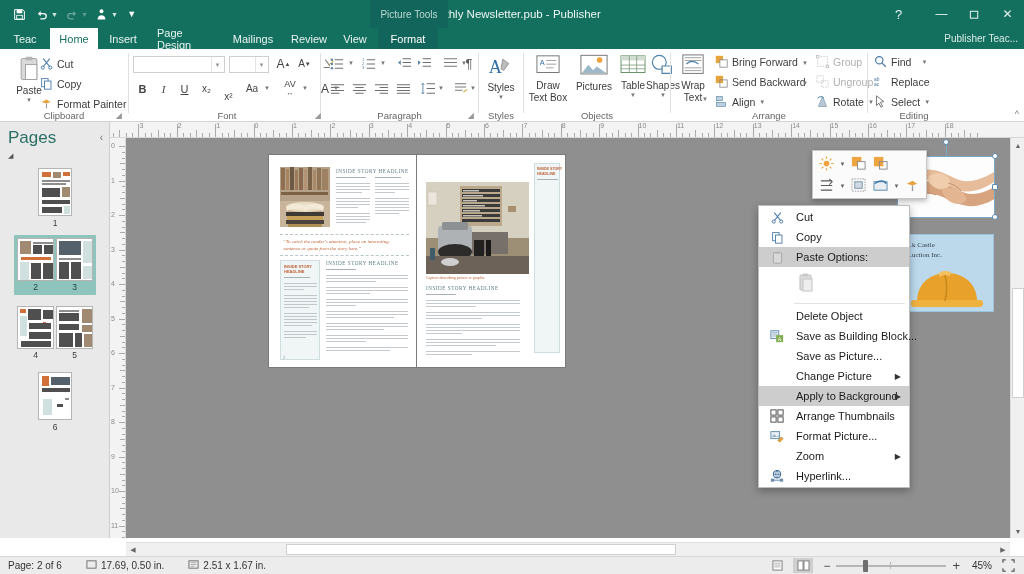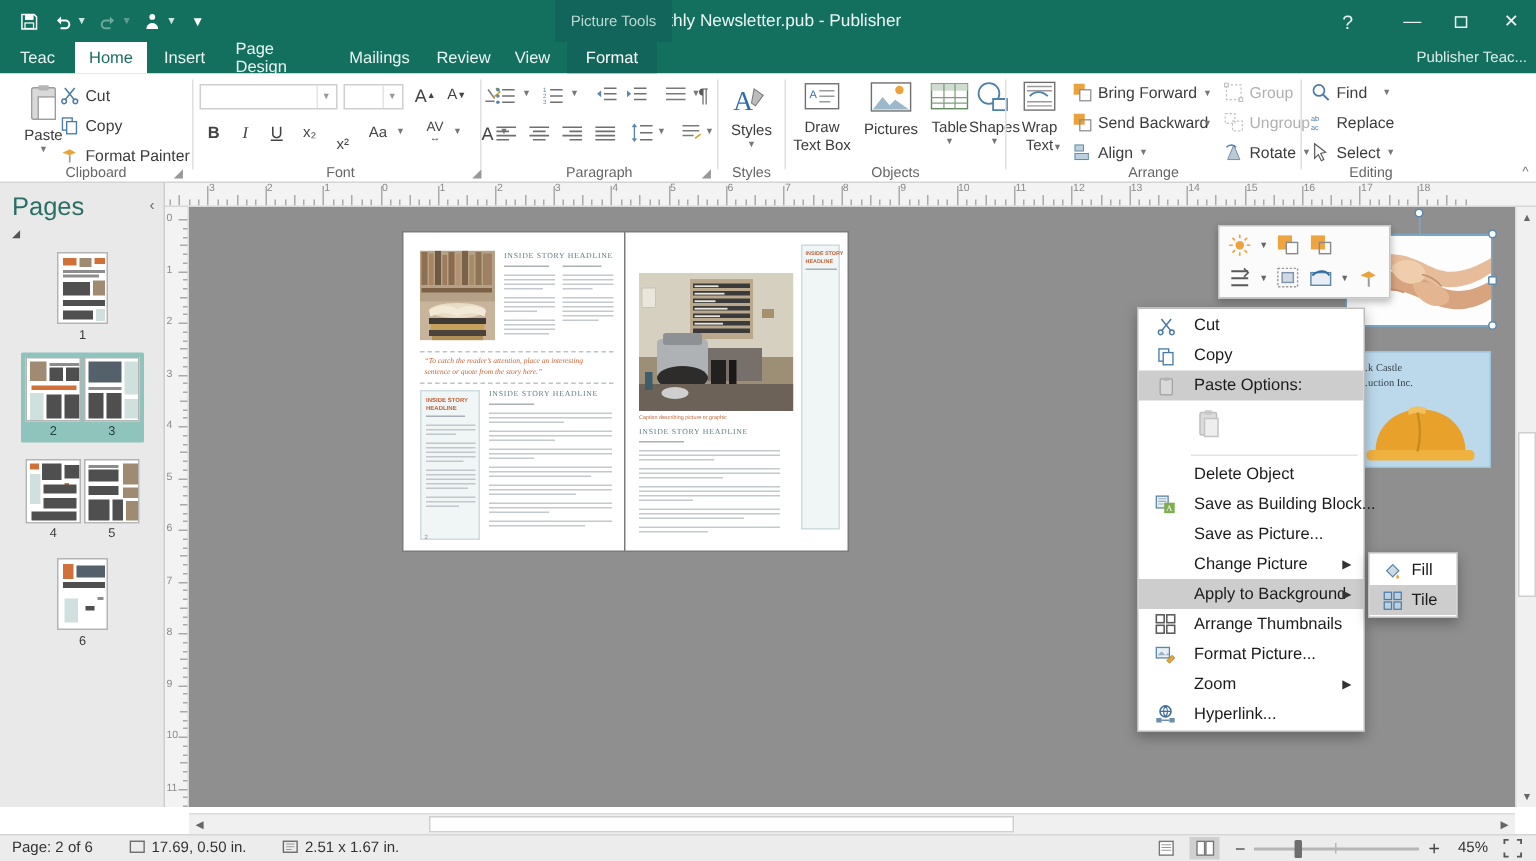--- a/index.html
+++ b/index.html
@@ -1351,42 +1351,20 @@
             <path d="M3.8 6h8.4M8 1.8c2 2.4 2 6 0 8.4M8 1.8c-2 2.4-2 6 0 8.4" stroke="#3f6f9b" stroke-width="0.9" fill="none"></path>
             <rect x="1" y="11" width="4" height="3.5" fill="#6d8fae"></rect>
             <rect x="11" y="11" width="4" height="3.5" fill="#6d8fae"></rect>
             <path d="M5 12.8h6" stroke="#6d8fae" stroke-width="1.2"></path>
           </svg>
       </span>
       <span>Hyperlink...</span>
     </div>
   </div>
 
-  <div class="submenu" style="left:912px;top:368px;width:60px">
-    <div class="ctxitem" style="padding-left:28px;padding-right:6px">
-      <span class="ci" style="left:5px">
-        <svg width="13" height="13" viewBox="0 0 16 16">
-            <path d="M3 8l5-5 5 5-5 5z" fill="#cfd9e3" stroke="#5b87a8"></path>
-            <path d="M12 11c1.6 1.6 1.6 3.4 0 3.4S10.4 12.6 12 11z" fill="#e8a33d"></path>
-          </svg>
-      </span>
-      <span>Fill</span>
-    </div>
-    <div class="ctxitem hl" style="padding-left:28px;padding-right:6px">
-      <span class="ci" style="left:5px">
-        <svg width="13" height="13" viewBox="0 0 16 16">
-            <rect x="1" y="1" width="6" height="6" fill="#bcd0e0" stroke="#4a7aa8" stroke-width="1"></rect>
-            <rect x="9" y="1" width="6" height="6" fill="#bcd0e0" stroke="#4a7aa8" stroke-width="1"></rect>
-            <rect x="1" y="9" width="6" height="6" fill="#bcd0e0" stroke="#4a7aa8" stroke-width="1"></rect>
-            <rect x="9" y="9" width="6" height="6" fill="#bcd0e0" stroke="#4a7aa8" stroke-width="1"></rect>
-          </svg>
-      </span>
-      <span>Tile</span>
-    </div>
-  </div>
 
   <svg class="cursor-arrow" style="left:930px;top:388px" width="14" height="20" viewBox="0 0 14 20">
     <path d="M1 1l10 9-4.6 0.6 2.8 5.6-2.3 1.1-2.8-5.6L1 15z" fill="#fff" stroke="#000" stroke-width="1"></path>
   </svg>
 
   <div class="sb-v">
     <div class="sb-arrow" style="left:0;top:0;width:14px;height:14px">▲</div>
     <div class="sb-thumb" style="left:1px;top:150px;width:12px;height:110px"></div>
     <div class="sb-arrow" style="left:0;bottom:0;width:14px;height:14px">▼</div>
   </div>

